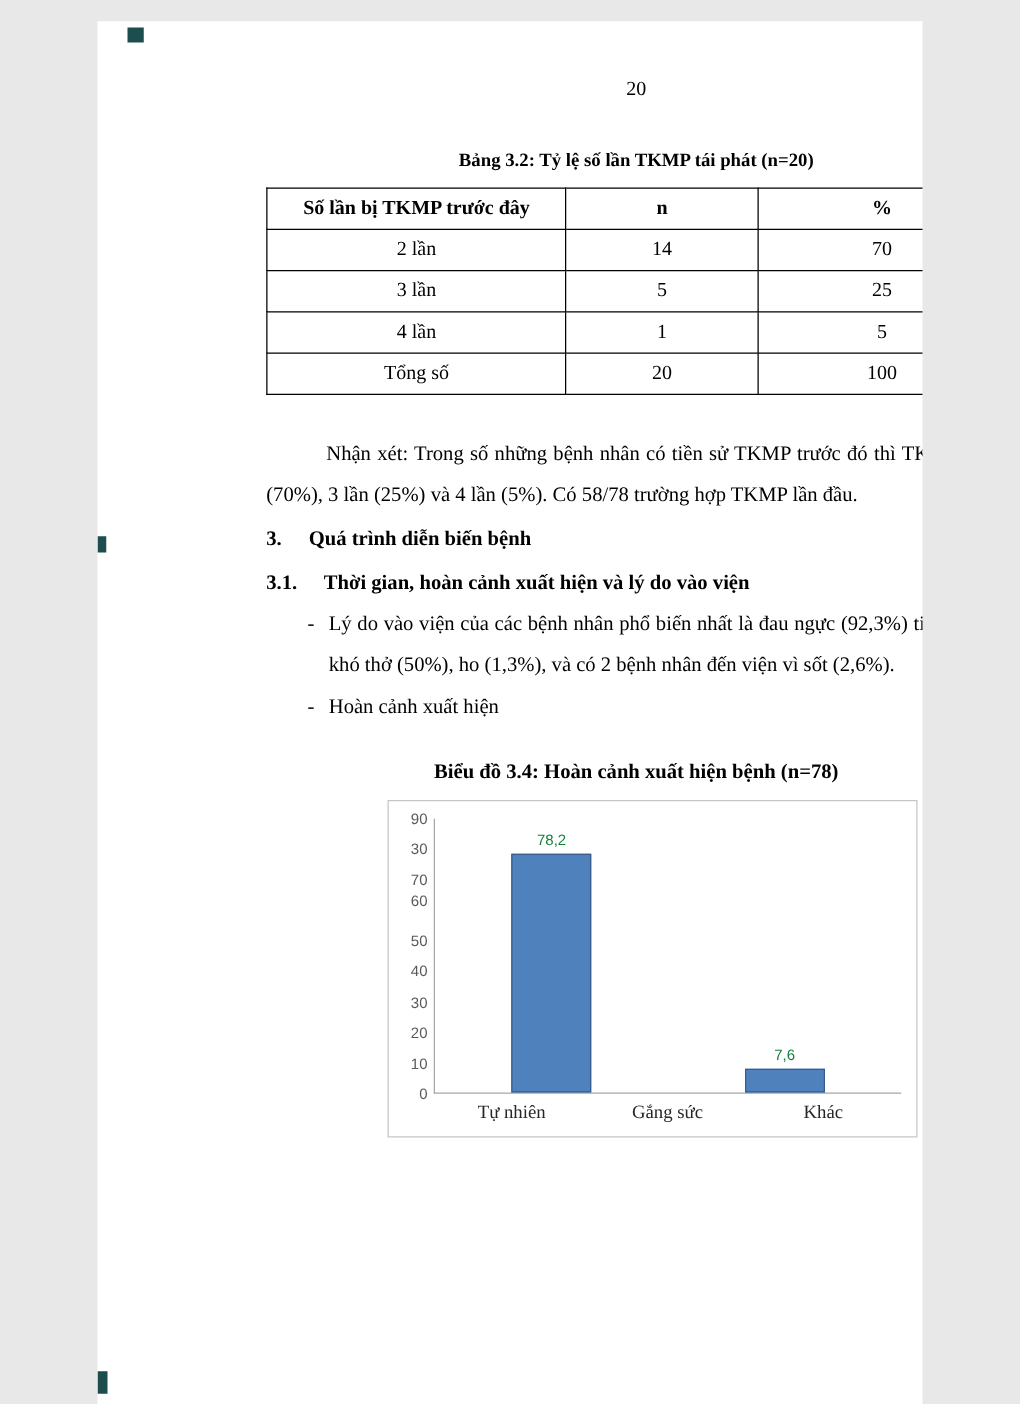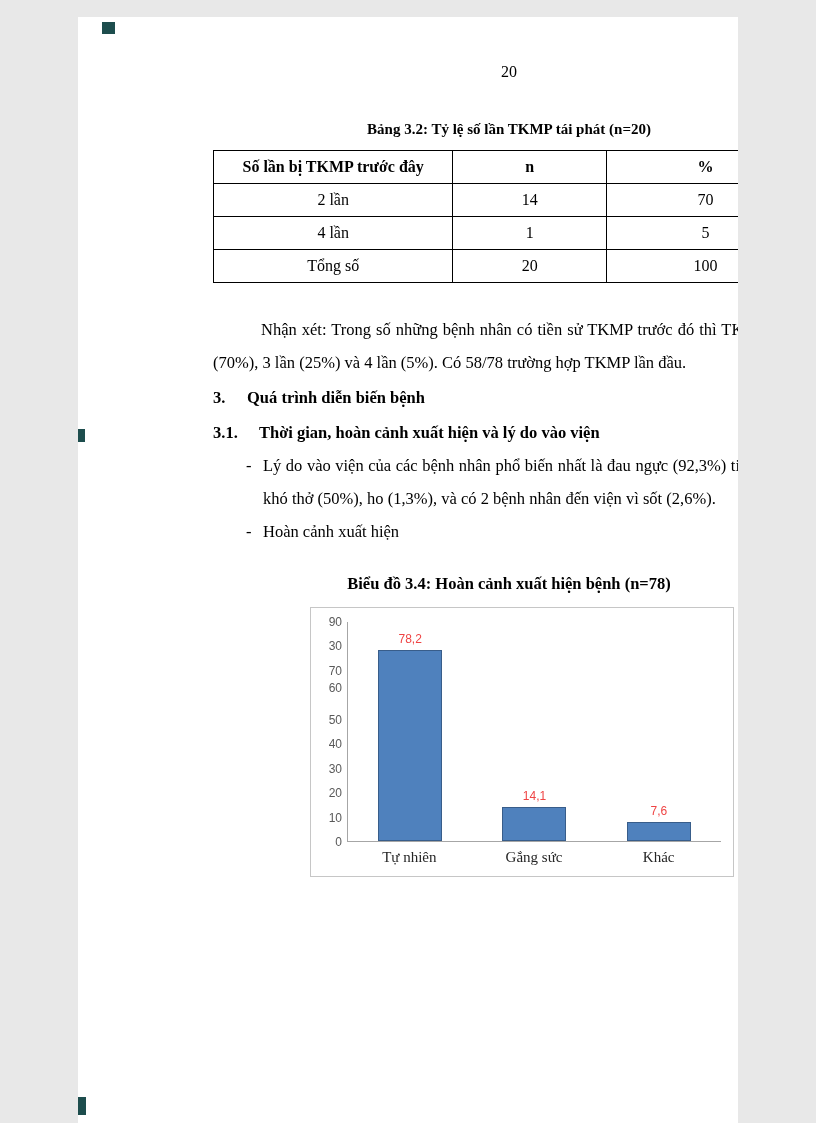--- a/index.html
+++ b/index.html
@@ -90,21 +90,21 @@
   .bar {
     position:absolute; bottom:0; left:50%;
     transform:translateX(-50%);
     width:64px;
     border:1px solid;
   }
   .bar-label {
     position:absolute; left:0; width:100%;
     text-align:center;
     font-family:"Liberation Sans","DejaVu Sans",sans-serif;
-    font-size:12px; color:#ef4444;
+    font-size:12px; color:#15803d;
   }
   .x-labels { display:flex; margin-left:28px; margin-top:7px; }
   .xlab { flex:1; text-align:center; font-size:15px; color:#262626; }
 </style>
 </head>
 <body>
 
 <div class="page">
 
   <div class="artifact a1" style="background: rgb(29, 77, 77);"></div>
@@ -124,20 +124,25 @@
           <th class="col-a">Số lần bị TKMP trước đây</th>
           <th class="col-b">n</th>
           <th class="col-c">%</th>
         </tr>
       </thead>
       <tbody>
         <tr>
           <td>2 lần</td>
           <td>14</td>
           <td>70</td>
+        </tr>
+        <tr>
+          <td>3 lần</td>
+          <td>5</td>
+          <td>25</td>
         </tr>
         <tr>
           <td>4 lần</td>
           <td>1</td>
           <td>5</td>
         </tr>
         <tr>
           <td>Tổng số</td>
           <td>20</td>
           <td>100</td>
@@ -183,24 +188,20 @@
             <div class="ytick" style="bottom: 163.111px;">70</div>
             <div class="ytick" style="bottom: 187.556px;">30</div>
             <div class="ytick" style="bottom: 212px;">90</div>
           </div>
         <div class="plot" id="plot">
             <div class="bar-slot">
               <div class="bar-label" style="bottom: 195.156px;">78,2</div>
               <div class="bar" style="height: 191.156px; background: rgb(79, 129, 189); border-color: rgb(56, 93, 138);"></div>
             </div>
             <div class="bar-slot">
-              <div class="bar-label" style="bottom: 38.4667px;">14,1</div>
-              <div class="bar" style="height: 34.4667px; background: rgb(79, 129, 189); border-color: rgb(56, 93, 138);"></div>
-            </div>
-            <div class="bar-slot">
               <div class="bar-label" style="bottom: 22.5778px;">7,6</div>
               <div class="bar" style="height: 18.5778px; background: rgb(79, 129, 189); border-color: rgb(56, 93, 138);"></div>
             </div>
           </div>
       </div>
       <div class="x-labels" id="xLabels">
           <div class="xlab">Tự nhiên</div>
           <div class="xlab">Gắng sức</div>
           <div class="xlab">Khác</div>
         </div>

